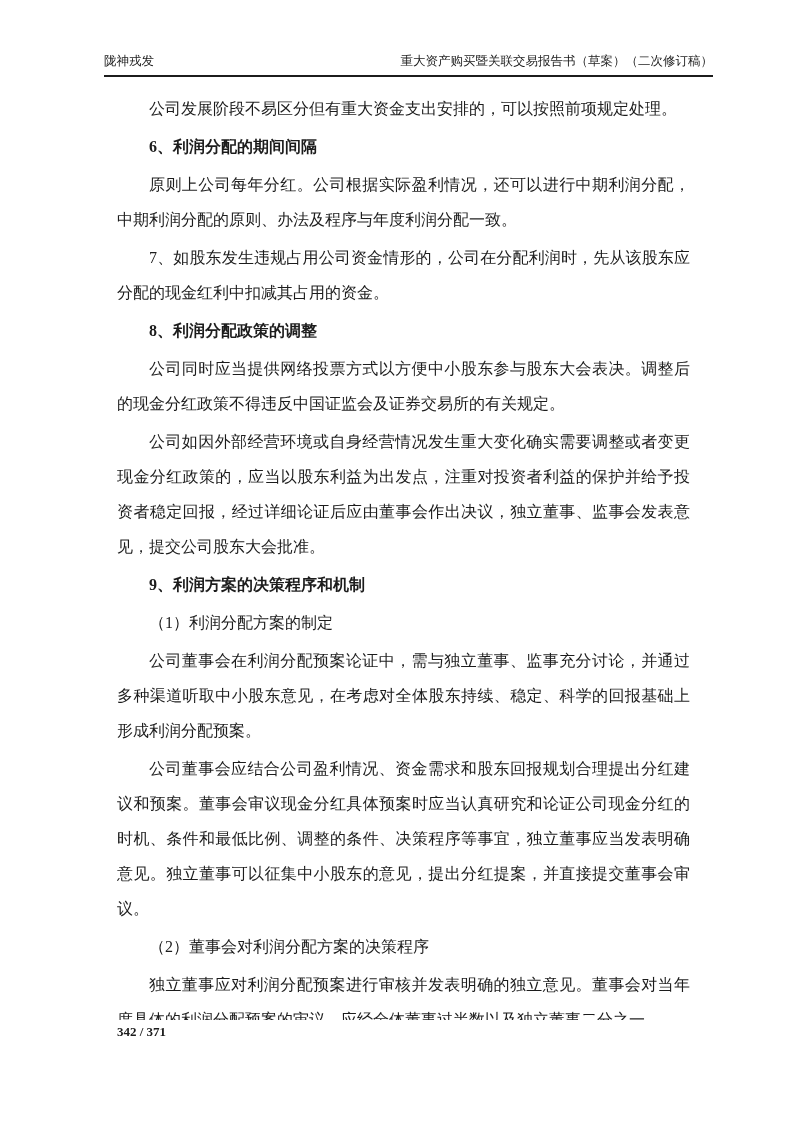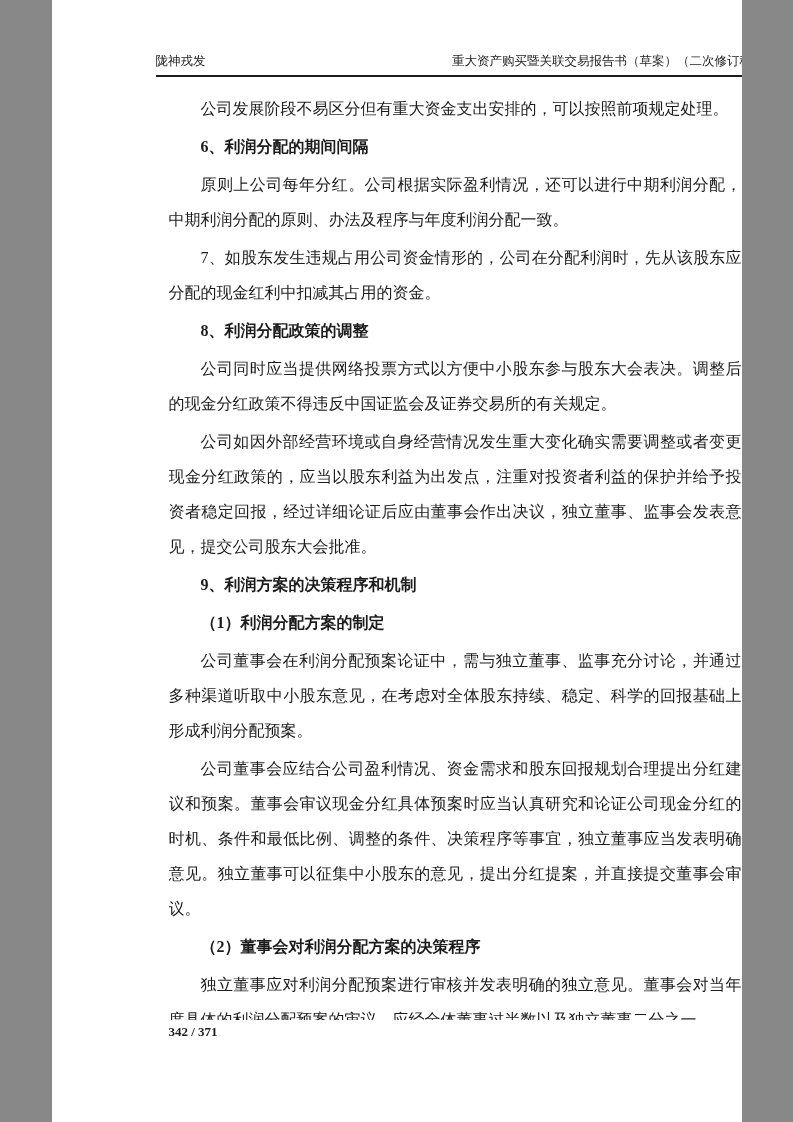--- a/index.html
+++ b/index.html
@@ -1,19 +1,19 @@
 <!DOCTYPE html>
 <html lang="zh"><head>
 <meta charset="utf-8">
 <style>
   * { margin: 0; padding: 0; box-sizing: border-box; }
   html, body { background: #888; }
   .page {
     position: relative;
-    width: 690px;
+    width: 793px;
     height: 1122px;
     margin: 0 auto;
     background: #ffffff;
     font-family: "Liberation Serif", serif;
     color: #1c1c1c;
     overflow: hidden;
   }
   .header {
     position: absolute;
     top: 54px;
@@ -42,21 +42,21 @@
   .content p {
     font-size: 16px;
     line-height: 35px;
     text-align: justify;
     text-justify: inter-ideograph;
     text-indent: 2em;
     margin-top: 3px;
     word-break: break-all;
   }
   .content p.heading { font-weight: bold; }
-  .content p.subheading { font-weight: bold; }
+  .content p.subheading { font-weight: normal; }
   .content p.body { font-weight: normal; }
   .footer {
     position: absolute;
     top: 1024px;
     left: 117px;
     width: 573px;
     text-align: left;
     font-size: 13px;
     font-weight: bold;
     line-height: 16px;

